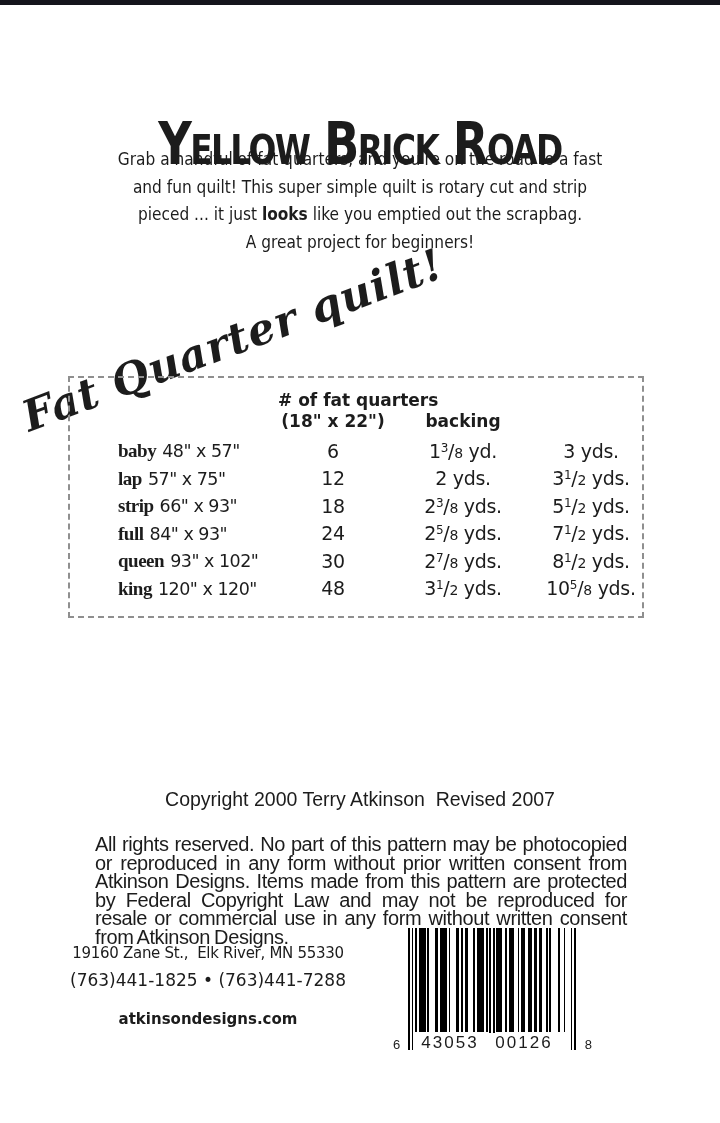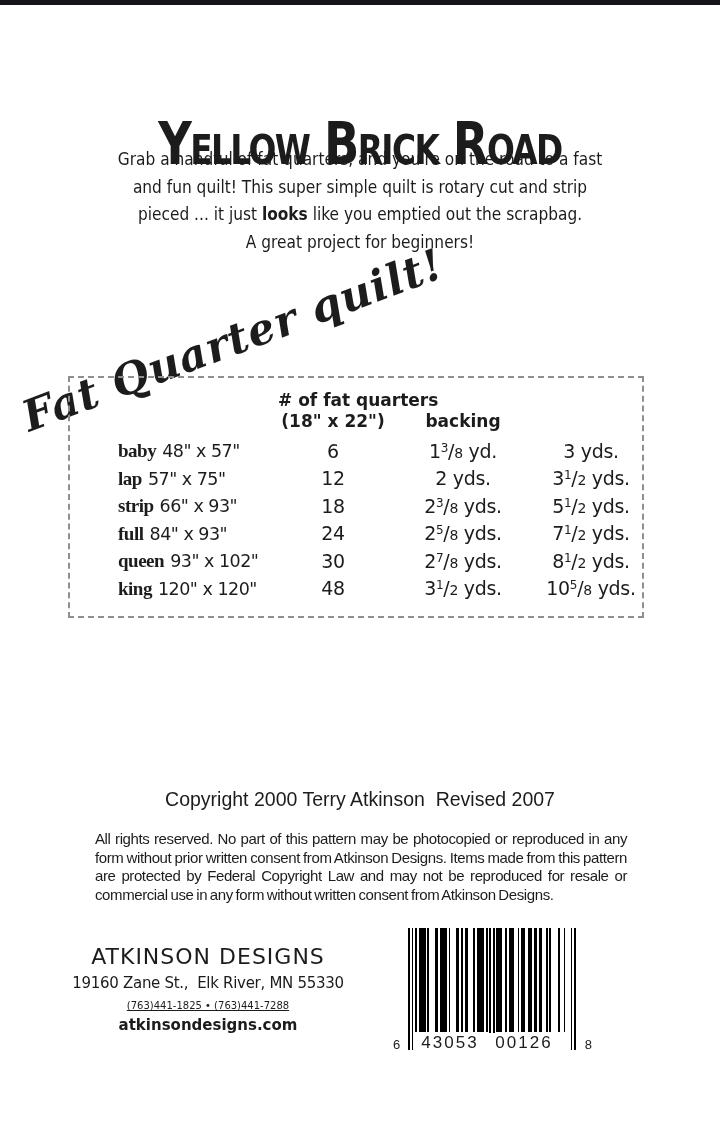--- a/index.html
+++ b/index.html
@@ -48,28 +48,28 @@
   .cell-val{text-align:center;letter-spacing:-0.3px;}
   sup.fn{font-size:12px;vertical-align:6px;line-height:0;}
   .den{font-size:14px;}
 
   .cr-head{
     position:absolute;top:788px;left:0;width:720px;text-align:center;
     font-family:"Liberation Sans",sans-serif;font-size:19.5px;white-space:pre;
   }
   .cr-body{
     position:absolute;top:815px;left:95px;width:532px;
-    font-family:"Liberation Sans",sans-serif;font-size:15px;line-height:18.6px;
+    font-family:"Liberation Sans",sans-serif;font-size:20px;line-height:18.6px;
     letter-spacing:-0.4px;word-spacing:-1px;text-align:justify;
   }
 
   .pub{position:absolute;left:58px;top:944px;width:300px;text-align:center;}
   .pub-name{font-size:22px;letter-spacing:1px;margin-bottom:5px;white-space:nowrap;}
   .pub-addr{font-size:15px;margin-bottom:8px;white-space:pre;letter-spacing:-0.3px;}
-  .pub-phone{font-size:10px;margin-bottom:5px;white-space:pre;text-decoration:underline;}
+  .pub-phone{font-size:17px;margin-bottom:20px;white-space:pre;}
   .pub-web{font-size:15px;font-weight:bold;}
 
   .bc{position:absolute;left:408px;top:928px;width:168px;height:122px;}
   .bar{position:absolute;top:0;background:#000;}
   .bc-g{
     position:absolute;bottom:-3px;height:20px;line-height:20px;background:#fff;
     font-family:"Liberation Sans",sans-serif;font-size:17px;letter-spacing:2px;
     text-align:center;
   }
   .bc-g1{left:5px;width:74px;}
@@ -145,21 +145,20 @@
           <div class="cell-val">10<sup class="fn">5</sup>/<span class="den">8</span> yds.</div>
         </div>
       </div>
   </div>
 </div>
 
 <div class="cr-head">Copyright 2000 Terry Atkinson  Revised 2007</div>
 <p class="cr-body">All rights reserved. No part of this pattern may be photocopied or reproduced in any form without prior written consent from Atkinson Designs. Items made from this pattern are protected by Federal Copyright Law and may not be reproduced for resale or commercial use in any form without written consent from Atkinson Designs.</p>
 
 <div class="pub">
-  <div class="pub-name">ATKINSON DESIGNS</div>
   <div class="pub-addr">19160 Zane St.,  Elk River, MN 55330</div>
   <div class="pub-phone">(763)441-1825 • (763)441-7288</div>
   <div class="pub-web">atkinsondesigns.com</div>
 </div>
 
 <div class="bc" id="bc">
     <div class="bar" style="left: 166.23px; width: 1.77px; height: 122px;"></div>
     <div class="bar" style="left: 162.69px; width: 1.77px; height: 122px;"></div>
     <div class="bar" style="left: 155.62px; width: 1.77px; height: 104px;"></div>
     <div class="bar" style="left: 150.32px; width: 1.77px; height: 104px;"></div>

